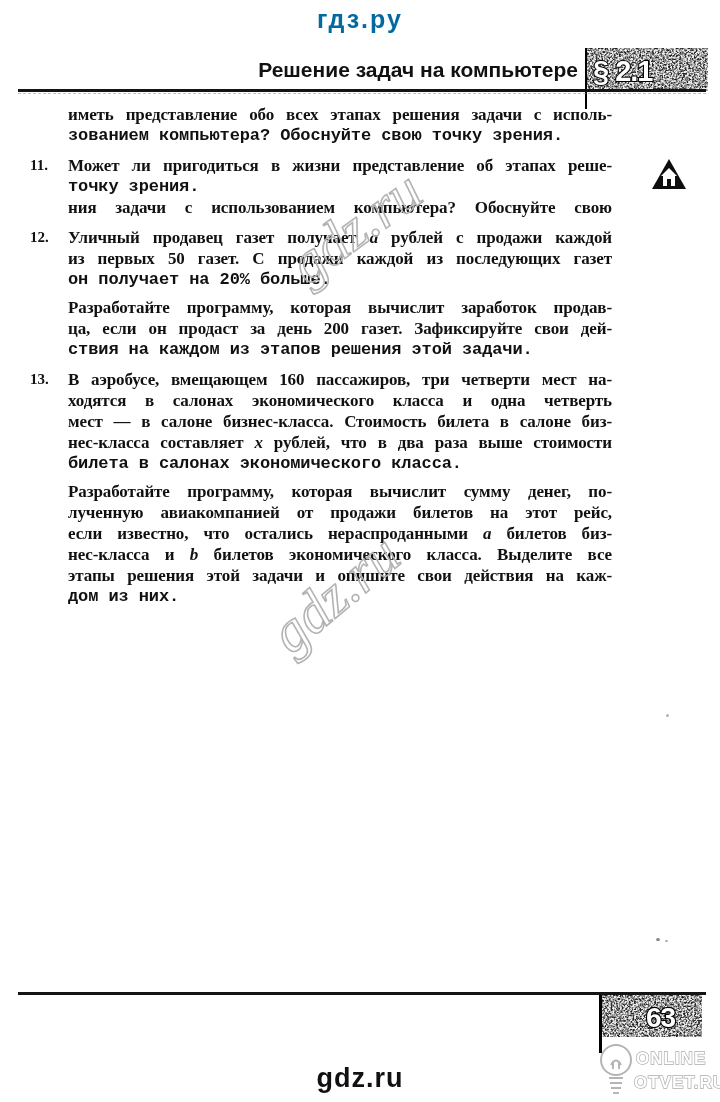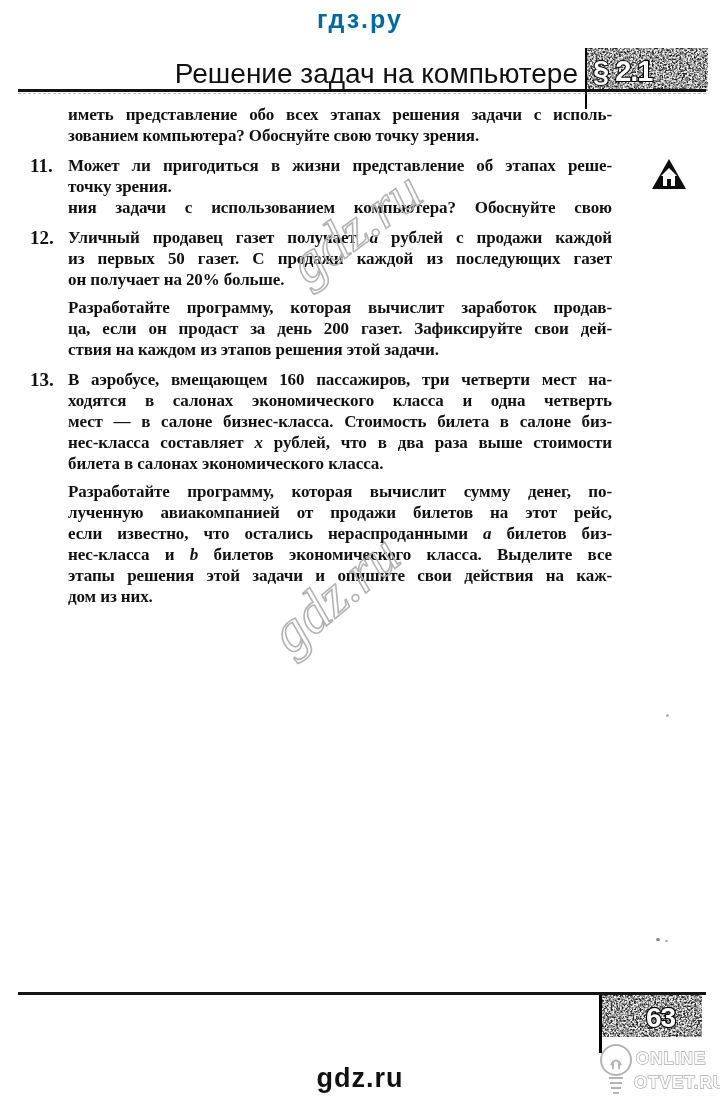--- a/index.html
+++ b/index.html
@@ -9,38 +9,38 @@
   
   .top-logo{position:absolute;top:5px;left:0;right:0;text-align:center;
             font-family:"Liberation Sans",sans-serif;font-weight:bold;font-size:25px;
             letter-spacing:2px;color:#0369a1;}
   .footer-logo{position:absolute;top:1063px;left:0;right:0;text-align:center;
                font-family:"Liberation Sans",sans-serif;font-weight:bold;font-size:27px;
                letter-spacing:1px;color:#111;}
 
   
   .section-title{position:absolute;top:58px;right:142px;
-                 font-family:"Liberation Sans",sans-serif;font-weight:normal;font-size:28px;
+                 font-family:"Liberation Sans",sans-serif;font-weight:bold;font-size:21px;
                  color:#111;white-space:nowrap;}
   .section-badge{position:absolute;left:585px;top:48px;width:121px;height:61px;
                  border-left:2px solid #000;overflow:hidden;}
   .header-rule{position:absolute;left:18px;top:89px;width:688px;height:3px;background:#141414;}
   .header-rule-dots{position:absolute;left:18px;top:93px;width:688px;height:0;
                     border-top:1px dashed #9a9a9a;opacity:.6;}
 
   
   .task-list{position:absolute;left:30px;top:104px;width:582px;}
   .item{display:flex;margin-bottom:9px;}
-  .num{width:38px;flex:0 0 38px;font-weight:bold;font-size:19px;line-height:21px;}
+  .num{width:38px;flex:0 0 38px;font-weight:bold;font-size:15px;line-height:21px;}
   .body-col{width:544px;flex:0 0 544px;}
   .para{margin:0;}
   .para + .para{margin-top:7px;}
   .line{font-weight:bold;font-size:17px;line-height:21px;letter-spacing:-0.1px;
         text-align:justify;text-align-last:justify;}
-  .line.last{text-align-last:left;}
+  .line.last{text-align-last:left;font-family:Liberation Mono, monospace;}
   .line i{font-style:italic;font-family:"Liberation Serif",serif;}
 
   
   .hw-icon{position:absolute;left:650px;top:156px;width:38px;height:38px;}
 
   
   .wm{position:absolute;pointer-events:none;}
   .wm1{left:265px;top:150px;transform:rotate(-36deg);}
   .wm2{left:243px;top:515px;transform:rotate(-40deg);}
   .corner-wm{position:absolute;left:594px;top:1036px;width:130px;height:66px;pointer-events:none;}

